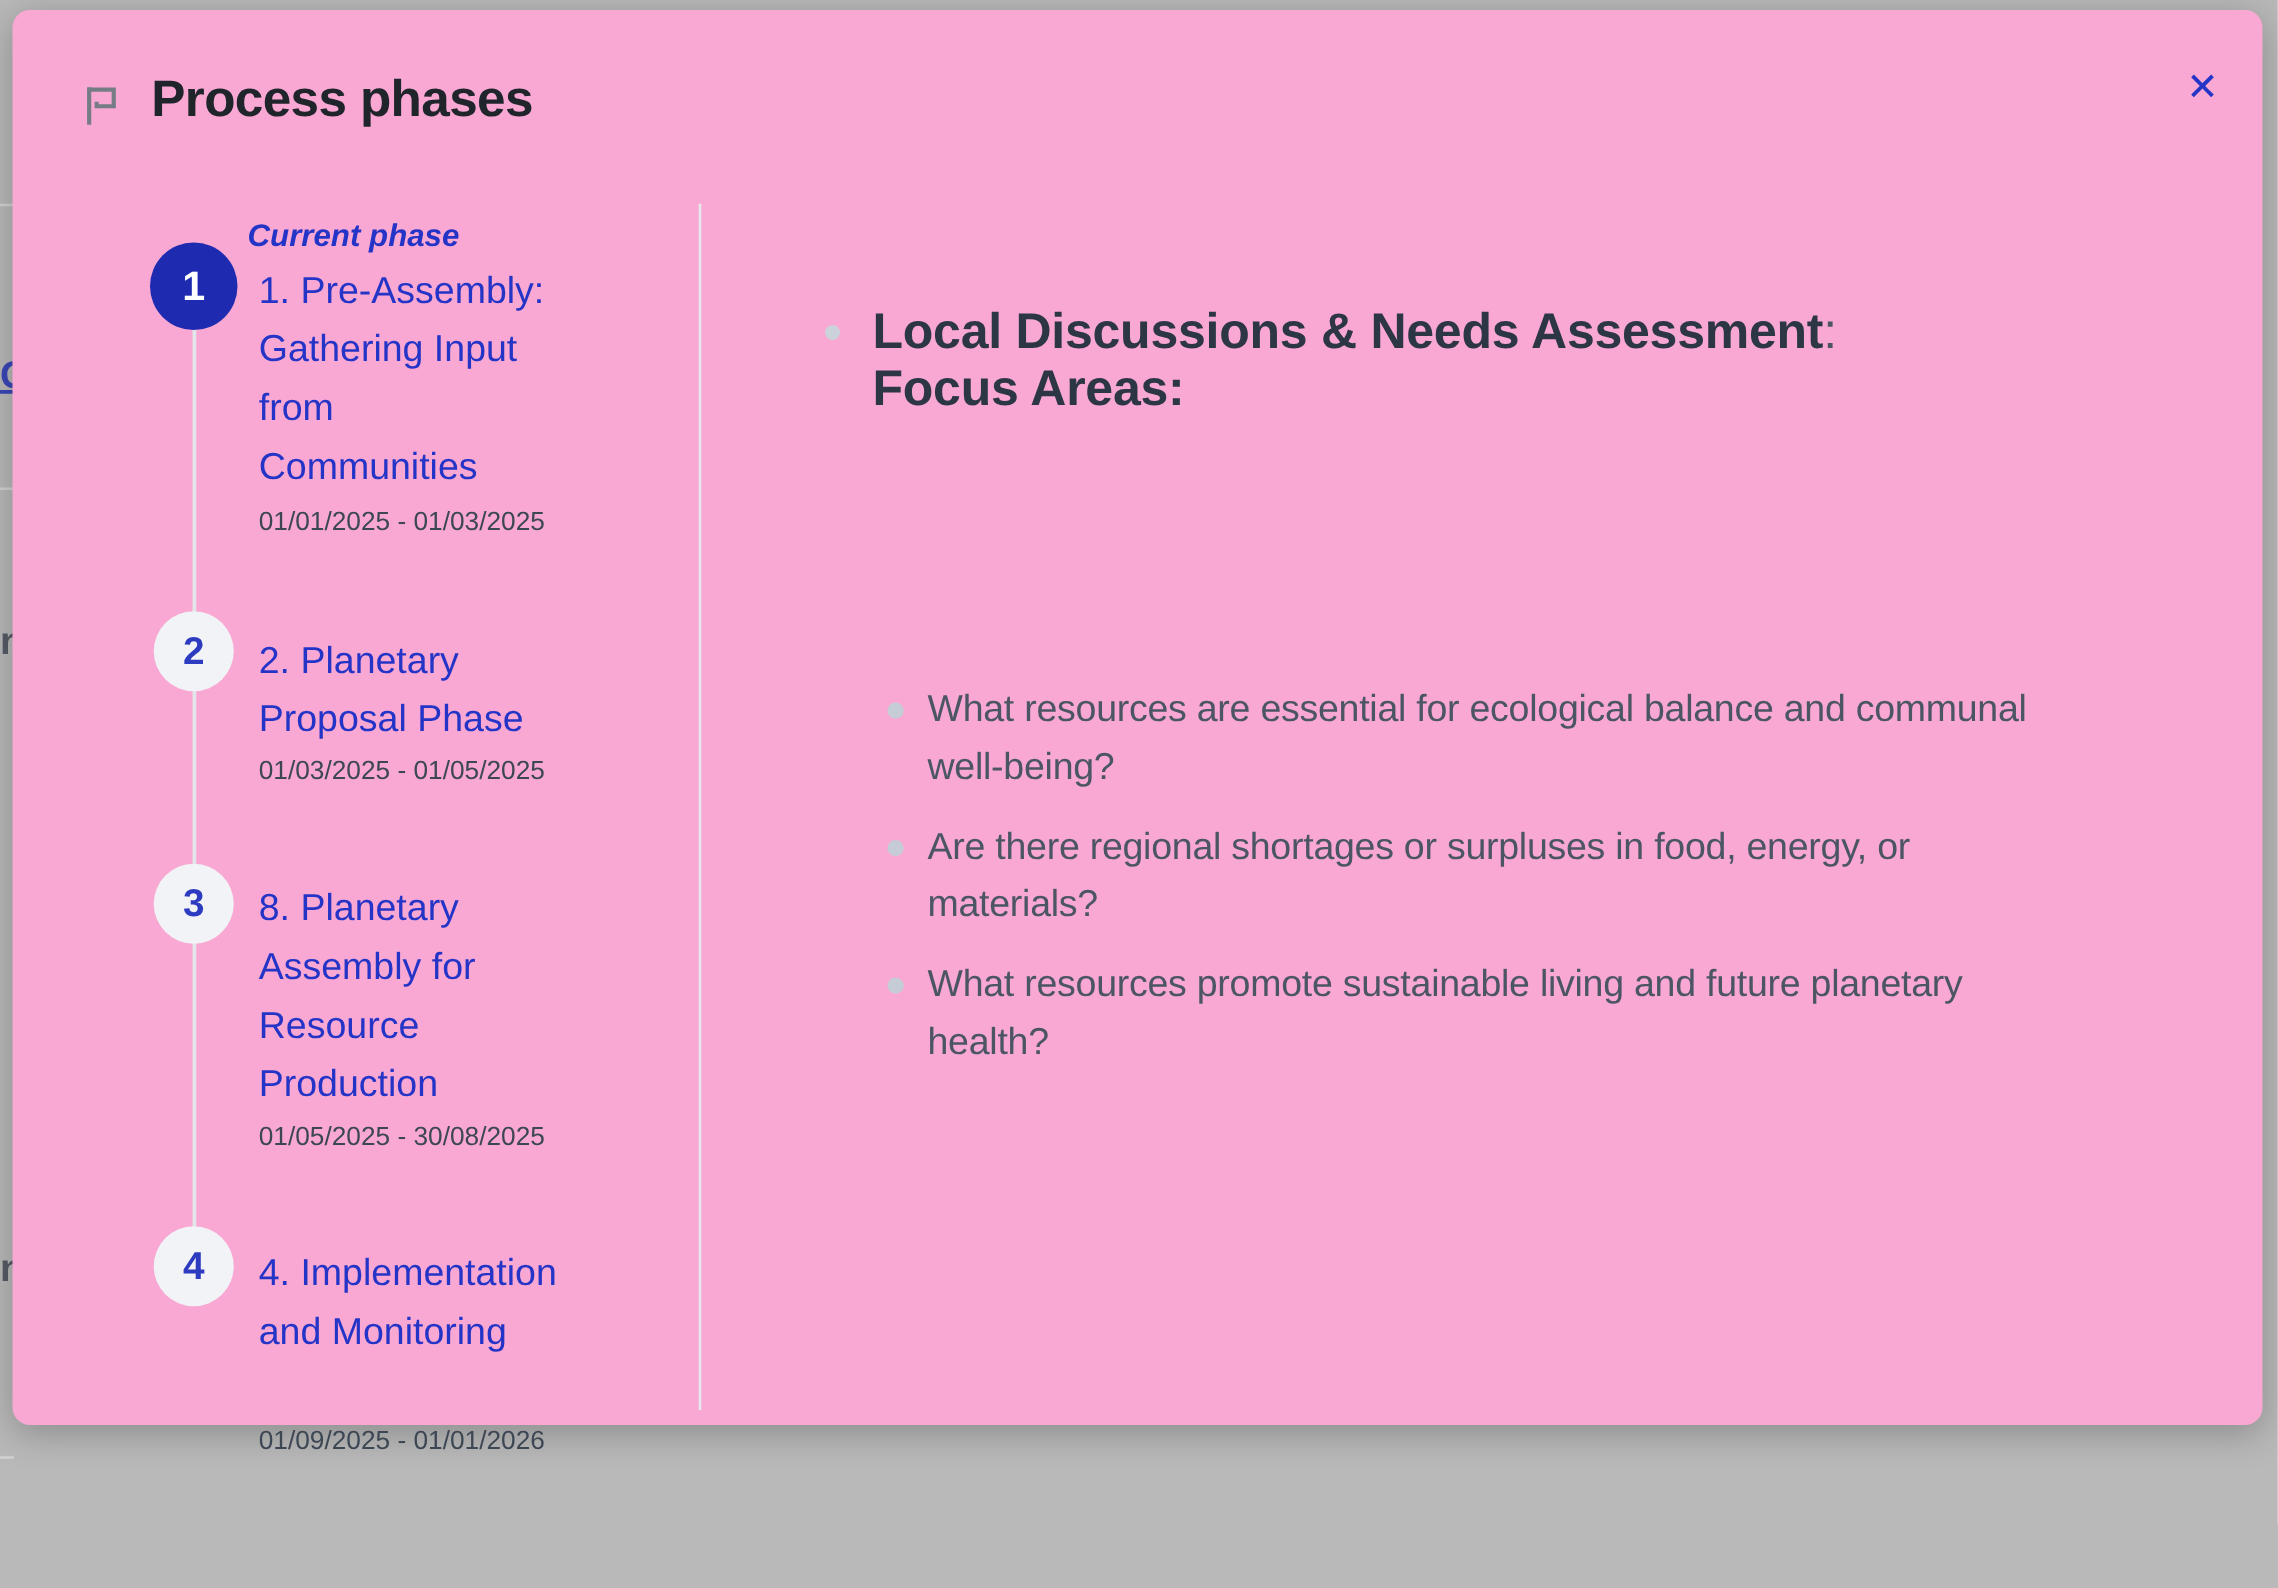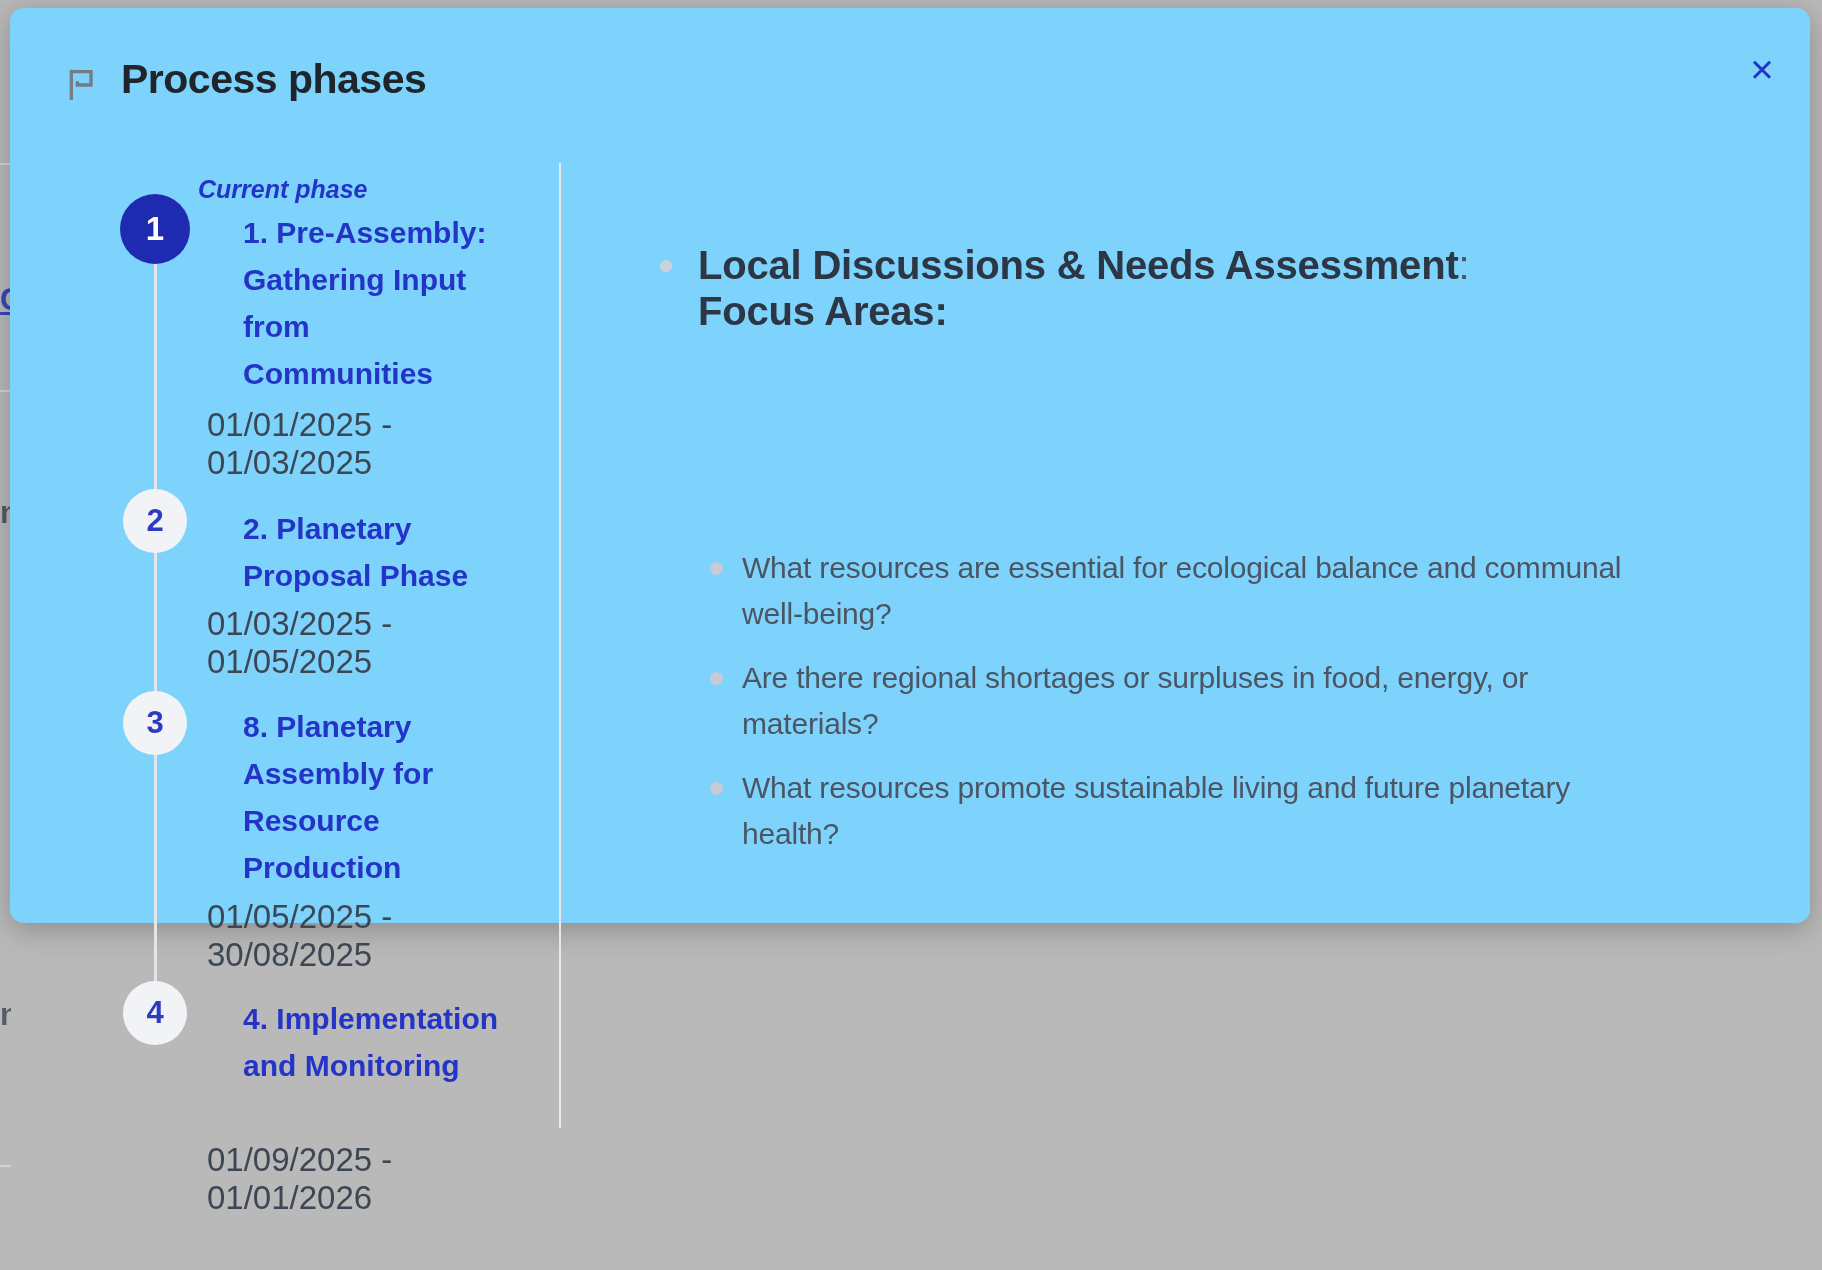--- a/index.html
+++ b/index.html
@@ -27,22 +27,22 @@
     position: absolute; left: 0; width: 11px; overflow: hidden;
     font-size: 31px; font-weight: 700; line-height: 34px;
     color: #3a47b8; text-decoration: underline; white-space: nowrap;
   }
   .frag-link.g1 { top: 283px; }
   .frag-text.n1 { top: 496px; }
   .frag-text.n2 { top: 998px; }
 
   .modal {
     position: absolute; left: 10px; top: 8px;
-    width: 1800px; height: 915px;
-    background: #7dd3fc;
+    width: 1800px; height: 1132px;
+    background: #f9a8d4;
     border-radius: 14px;
     box-shadow: 0 6px 30px rgba(0,0,0,0.25);
   }
 
   
   .flag-icon { position: absolute; left: 53px; top: 56px; width: 40px; height: 40px; }
   .dialog-title {
     position: absolute; left: 111px; top: 48px;
     font-size: 41px; font-weight: 700; letter-spacing: -0.5px;
     color: #20252c;
@@ -80,31 +80,31 @@
   .step-circle.c3 { top: 683px; }
   .step-circle.c4 { top: 973px; }
 
   .current-label {
     position: absolute; left: 188px; top: 167px;
     font-size: 25px; font-weight: 700; font-style: italic;
     color: #2434c6;
   }
   .phase-title {
     position: absolute; left: 197px; width: 345px;
-    font-size: 30px; font-weight: 700; line-height: 47px;
+    font-size: 30px; font-weight: 400; line-height: 47px;
     color: #2434c6; white-space: pre-line;
-    text-decoration: none; display: block; cursor: pointer; margin-left: 36px;
+    text-decoration: none; display: block; cursor: pointer;
   }
   .phase-title.p1 { top: 201px; }
   .phase-title.p2 { top: 497px; }
   .phase-title.p3 { top: 695px; }
   .phase-title.p4 { top: 987px; }
   .phase-dates {
     position: absolute; left: 197px; width: 345px;
-    font-size: 33px; font-weight: 400; color: #3d4754;
+    font-size: 21px; font-weight: 400; color: #3d4754;
   }
   .phase-dates.d1 { top: 398px; }
   .phase-dates.d2 { top: 597px; }
   .phase-dates.d3 { top: 890px; }
   .phase-dates.d4 { top: 1133px; }
 
   
   .main-dot {
     position: absolute; left: 650px; top: 252px;
     width: 12px; height: 12px; border-radius: 50%;

